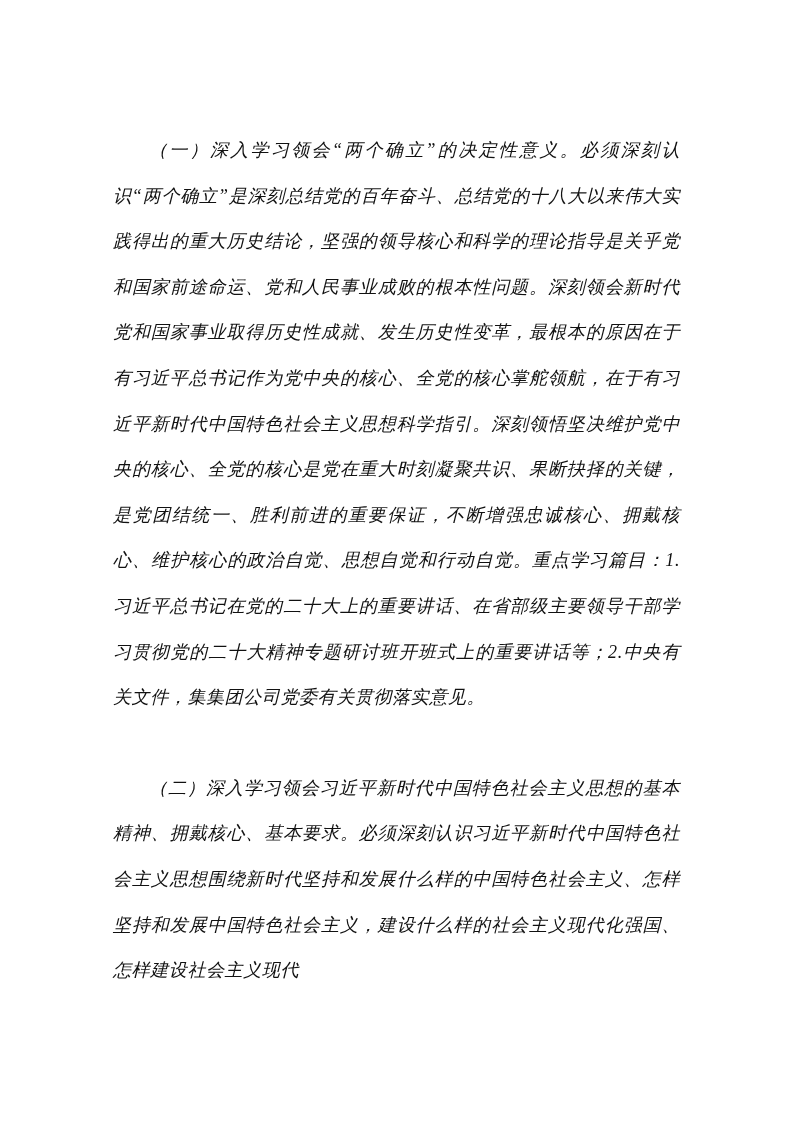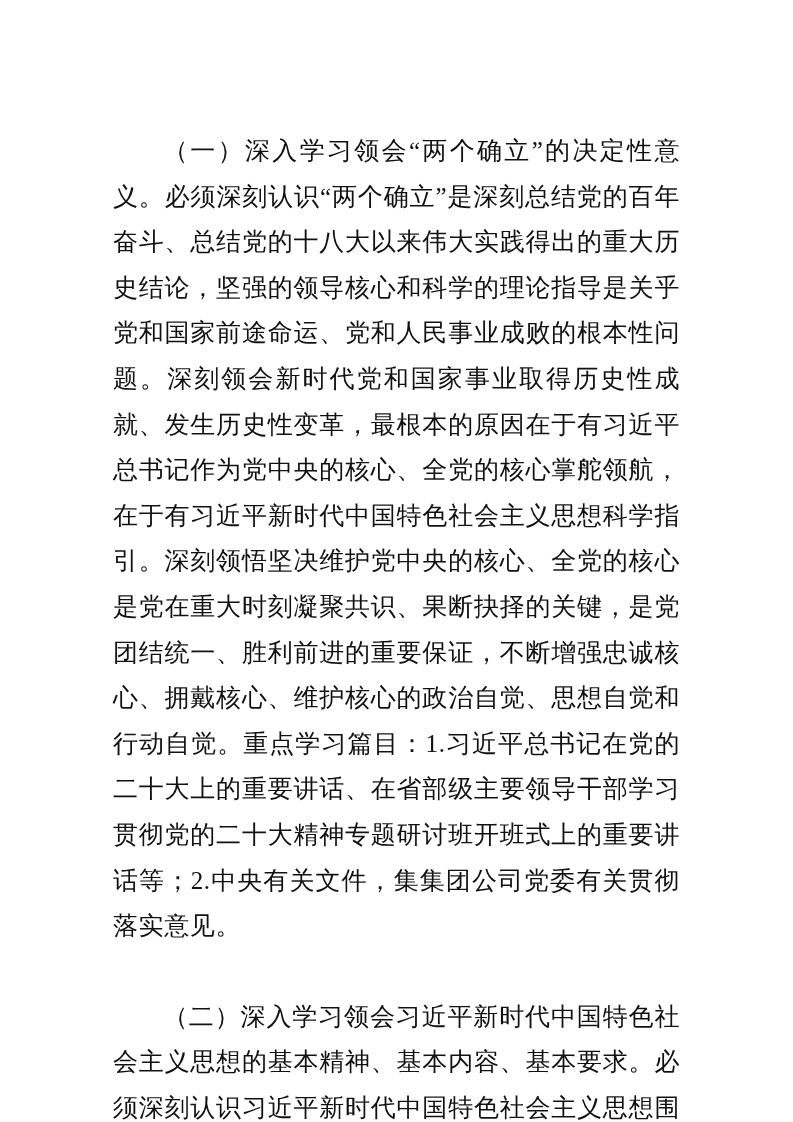--- a/index.html
+++ b/index.html
@@ -21,33 +21,34 @@
     box-sizing: border-box;
     padding: 128px 113px 90px 113px;
     background: #ffffff;
   }
   .doc-body {
     width: 567px;
   }
   .para {
     margin: 0 0 0 0;
     text-indent: 2em;
-    font-size: 25px;
+    font-size: 18px;
     line-height: 45.6px;
     letter-spacing: 0.6px;
     text-align: justify;
     text-justify: inter-ideograph;
     word-break: break-all;
     color: #111111;
+    font-style: italic;
   }
   .para + .para {
     margin-top: 45px;
   }
 </style>
 </head>
 <body>
 
 <div class="page">
   <div class="doc-body">
     <p class="para">（一）深入学习领会“两个确立”的决定性意义。必须深刻认识“两个确立”是深刻总结党的百年奋斗、总结党的十八大以来伟大实践得出的重大历史结论，坚强的领导核心和科学的理论指导是关乎党和国家前途命运、党和人民事业成败的根本性问题。深刻领会新时代党和国家事业取得历史性成就、发生历史性变革，最根本的原因在于有习近平总书记作为党中央的核心、全党的核心掌舵领航，在于有习近平新时代中国特色社会主义思想科学指引。深刻领悟坚决维护党中央的核心、全党的核心是党在重大时刻凝聚共识、果断抉择的关键，是党团结统一、胜利前进的重要保证，不断增强忠诚核心、拥戴核心、维护核心的政治自觉、思想自觉和行动自觉。重点学习篇目：1.习近平总书记在党的二十大上的重要讲话、在省部级主要领导干部学习贯彻党的二十大精神专题研讨班开班式上的重要讲话等；2.中央有关文件，集集团公司党委有关贯彻落实意见。</p>
-    <p class="para">（二）深入学习领会习近平新时代中国特色社会主义思想的基本精神、基本内容、基本要求。必须深刻认识习近平新时代中国特色社会主义思想围绕新时代坚持和发展什么样的中国特色社会主义、怎样坚持和发展中国特色社会主义，建设什么样的社会主义现代化强国、怎样建设社会主义现代</p>
+    <p class="para">（二）深入学习领会习近平新时代中国特色社会主义思想的基本精神、拥戴核心、基本要求。必须深刻认识习近平新时代中国特色社会主义思想围绕新时代坚持和发展什么样的中国特色社会主义、怎样坚持和发展中国特色社会主义，建设什么样的社会主义现代化强国、怎样建设社会主义现代</p>
   </div>
 </div>
 
 </body></html>

